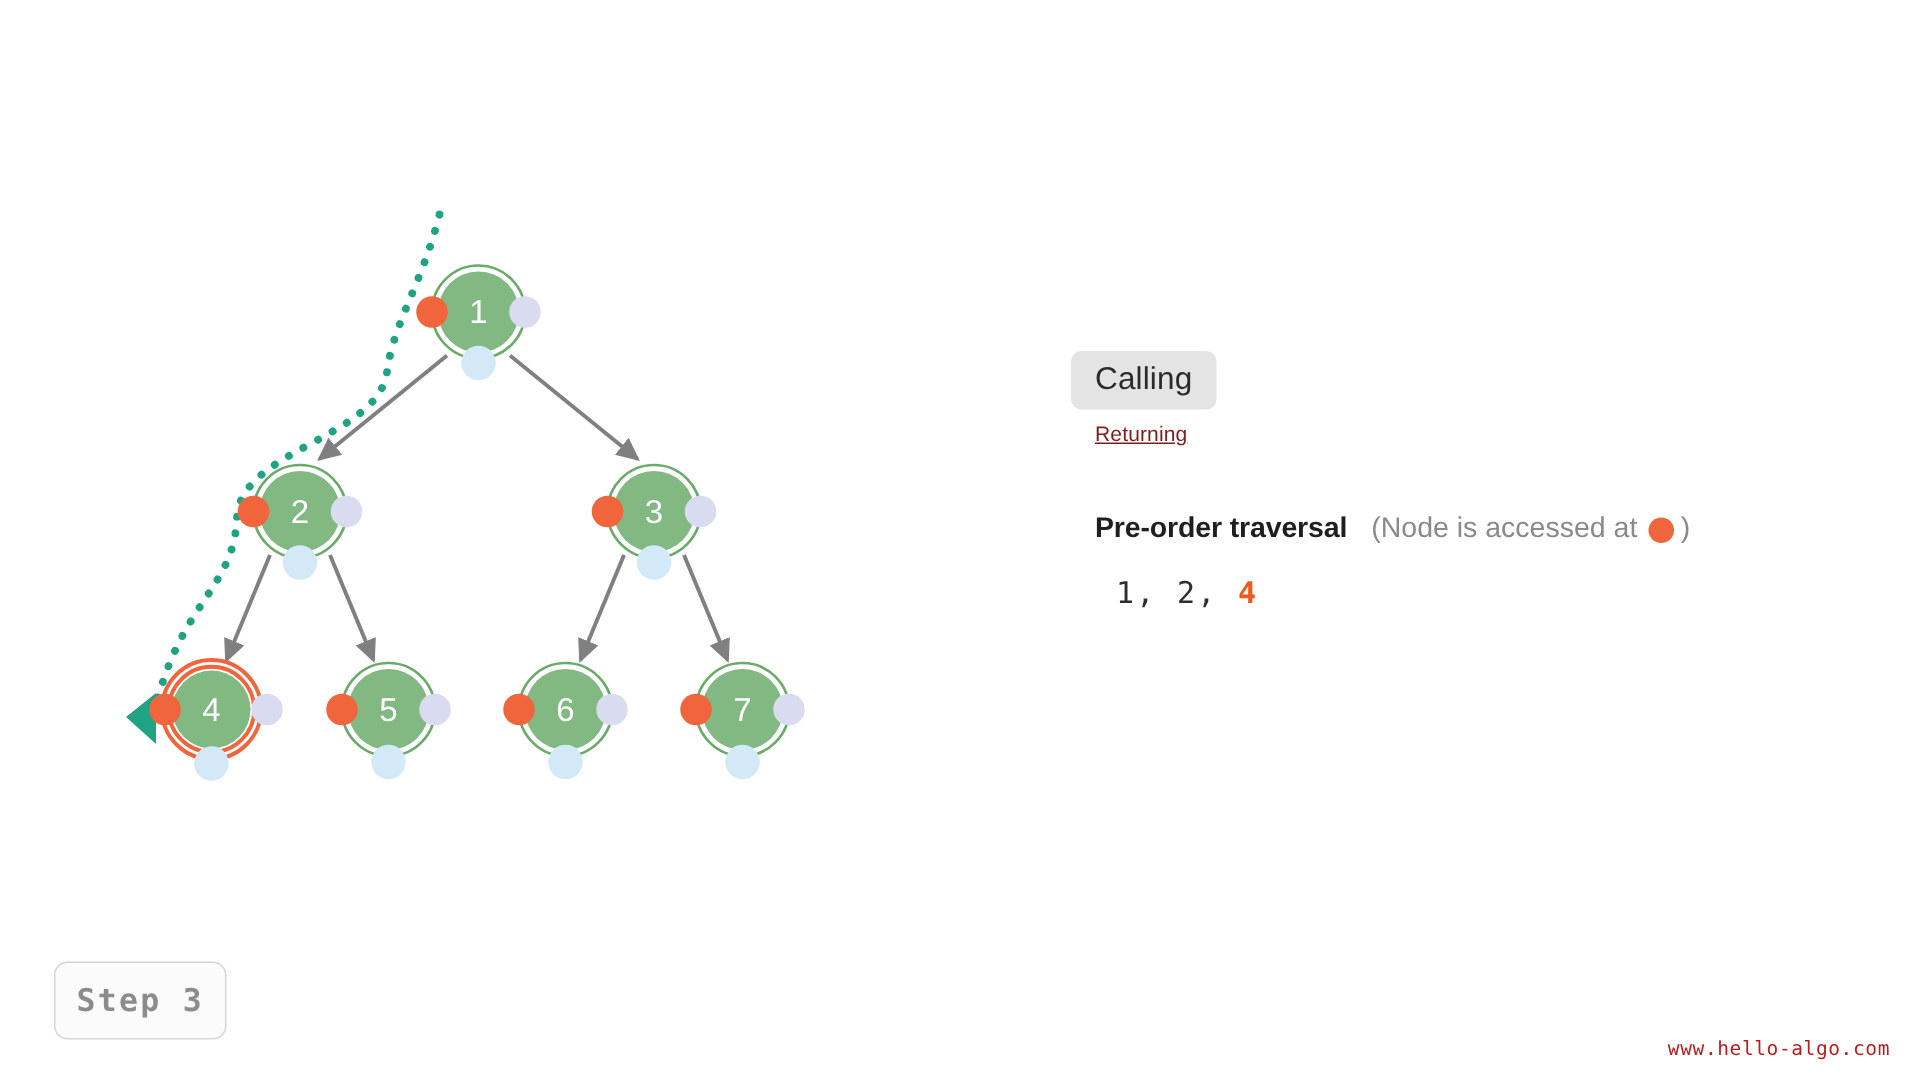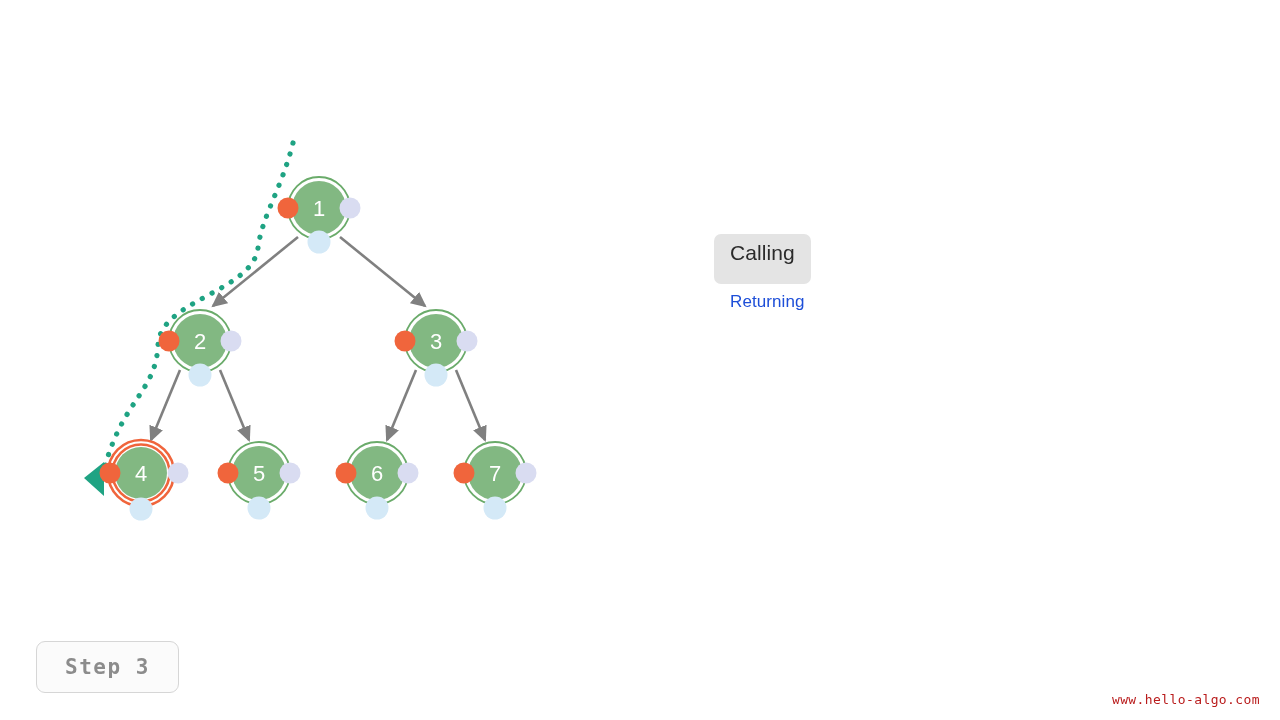--- a/index.html
+++ b/index.html
@@ -32,31 +32,32 @@
     top: 234px;
     width: 540px;
   }
 
   .state-badge {
     display: inline-block;
     font-size: 21px;
     color: #2b2b2b;
     background: #e4e4e4;
     border-radius: 7px;
-    padding: 8px 16px 20px 16px;
-    line-height: 1.05;
-    letter-spacing: 0.1px;
-  }
-  .state-plain {
-    display: inline-block;
-    font-size: 17px;
-    color: #1d4ed8;
     padding: 8px 16px 9px 16px;
     line-height: 1.05;
     letter-spacing: 0.1px;
+  }
+  .state-plain {
+    display: inline-block;
+    font-size: 14px;
+    color: #7f1d1d;
+    padding: 8px 16px 9px 16px;
+    line-height: 1.05;
+    letter-spacing: 0.1px;
+    text-decoration: underline;
   }
   #state-list { margin: 0; }
   #state-row-returning { margin-top: 1px; }
 
   #traversal-block { margin-top: 36px; padding-left: 16px; }
 
   #traversal-heading-row {
     display: flex;
     align-items: center;
     white-space: nowrap;
@@ -97,21 +98,21 @@
     color: #ef5a1f;
     font-weight: bold;
   }
 
   
   #step-chip {
     position: absolute;
     left: 36px;
     top: 641px;
     box-sizing: border-box;
-    width: 143px;
+    width: 115px;
     height: 52px;
     border: 1px solid #d6d6d6;
     border-radius: 9px;
     background: #fbfbfb;
     display: flex;
     align-items: center;
     justify-content: center;
     font-family: "DejaVu Sans Mono", monospace;
     font-size: 21px;
     font-weight: bold;
@@ -227,19 +228,34 @@
 
   <div id="state-list">
     <div>
       <span class="state-badge">Calling</span>
     </div>
     <div id="state-row-returning">
       <span class="state-plain">Returning</span>
     </div>
   </div>
 
+  <div id="traversal-block">
+    <div id="traversal-heading-row">
+      <span id="traversal-title">Pre-order traversal</span>
+      <span id="traversal-note">
+        <span>(Node is accessed at</span>
+        <span id="traversal-note-dot"></span>
+        <span>)</span>
+      </span>
+    </div>
+
+    <div id="traversal-sequence">
+      <span>1, 2,</span>
+      <span class="seq-current">4</span>
+    </div>
+  </div>
 </div>
 
 <div id="step-chip">
   <span>Step 3</span>
 </div>
 
 <div id="watermark">www.hello-algo.com</div>
 
 </body></html>

